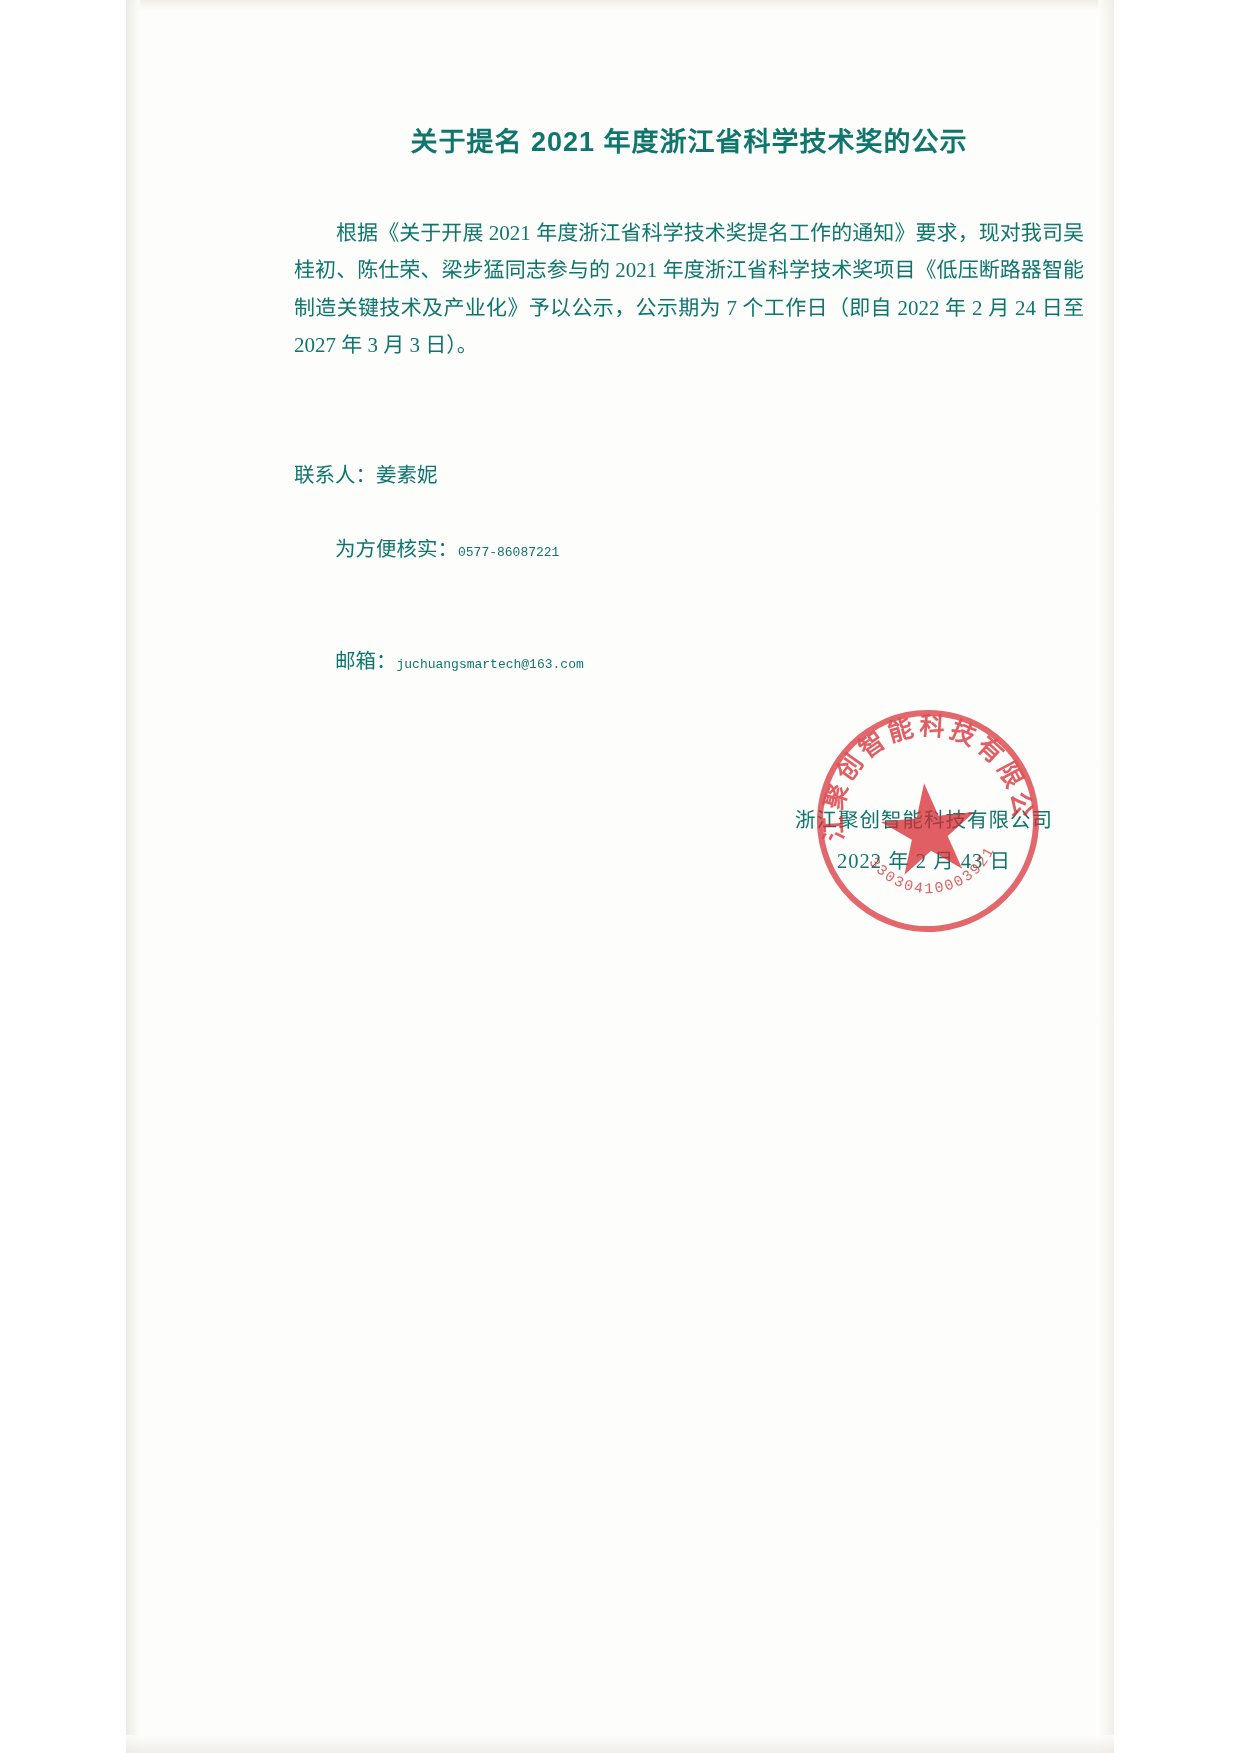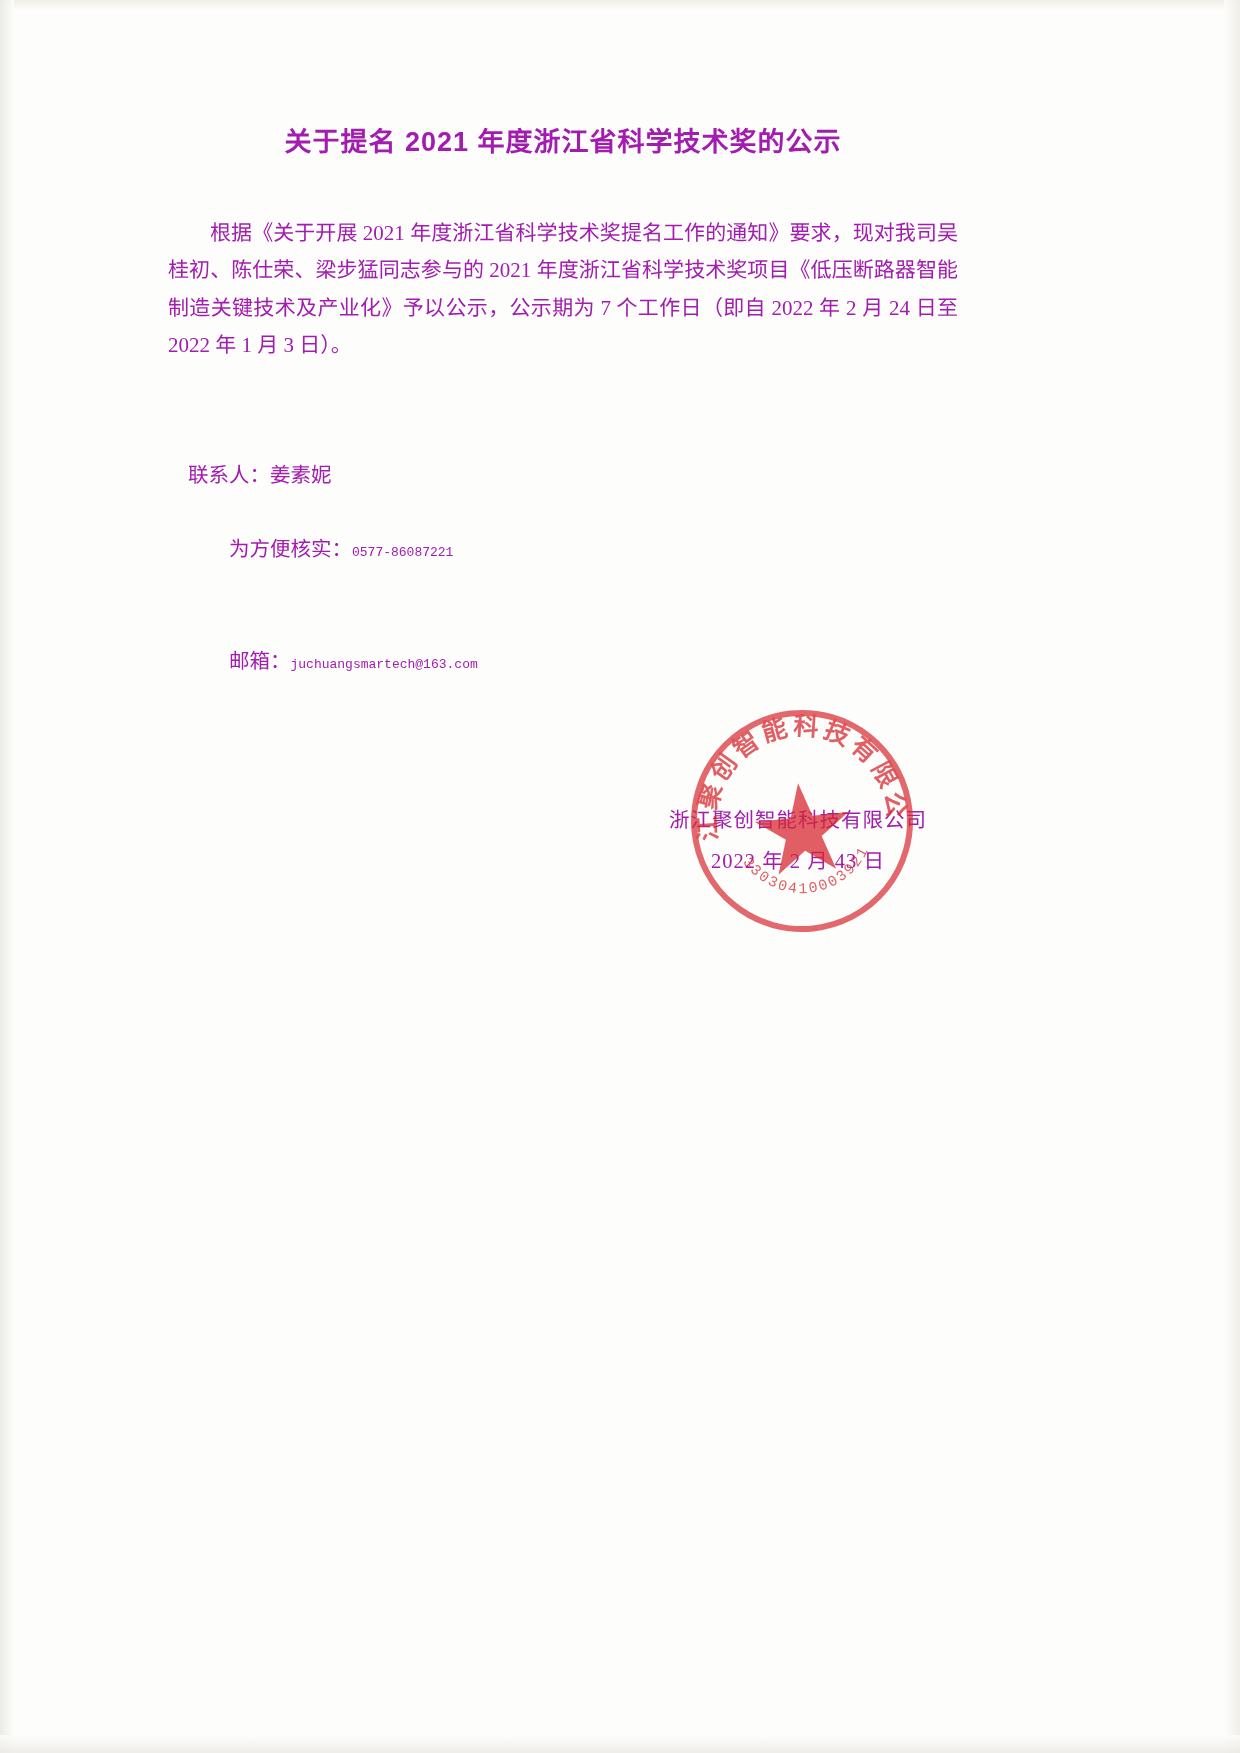--- a/index.html
+++ b/index.html
@@ -2,27 +2,27 @@
 <html lang="zh-CN"><head>
 <meta charset="utf-8">
 <style>
   html, body {
     margin: 0;
     padding: 0;
     background: #ffffff;
   }
   .page {
     position: relative;
-    width: 1240px;
+    width: 988px;
     height: 1753px;
     margin: 0 auto;
     background: #fdfdfb;
     overflow: hidden;
     font-family: "Liberation Serif", "DejaVu Serif", serif;
-    color: #a21caf;
+    color: #0f766e;
   }
   
   .scan-edge-left {
     position: absolute;
     left: 0; top: 0;
     width: 14px; height: 100%;
     background: linear-gradient(to right, #e9e9e4 0%, #fdfdfb 100%);
     opacity: .9;
   }
   .scan-edge-top {
@@ -78,21 +78,20 @@
     text-indent: 2em;
   }
 
   .contact-block {
     margin-top: 92px;
     font-size: 20.5px;
     line-height: 1.82;
   }
   .contact-line {
     white-space: pre;
-    margin-left: 20px;
   }
   .mono {
     font-family: "Liberation Mono", "DejaVu Sans Mono", monospace;
     font-size: 13px;
   }
 
   .signature {
     position: absolute;
     left: 480px;
     top: 680px;
@@ -124,21 +123,21 @@
   <div class="scan-edge-top"></div>
   <div class="scan-edge-left"></div>
   <div class="scan-edge-right"></div>
   <div class="scan-edge-bottom"></div>
 
   <div class="doc-body">
 
     <h1 class="doc-title">关于提名 2021 年度浙江省科学技术奖的公示</h1>
 
 
-    <p class="para">根据《关于开展 2021 年度浙江省科学技术奖提名工作的通知》要求，现对我司吴桂初、陈仕荣、梁步猛同志参与的 2021 年度浙江省科学技术奖项目《低压断路器智能制造关键技术及产业化》予以公示，公示期为 7 个工作日（即自 2022 年 2 月 24 日至 2022 年 1 月 3 日）。</p>
+    <p class="para">根据《关于开展 2021 年度浙江省科学技术奖提名工作的通知》要求，现对我司吴桂初、陈仕荣、梁步猛同志参与的 2021 年度浙江省科学技术奖项目《低压断路器智能制造关键技术及产业化》予以公示，公示期为 7 个工作日（即自 2022 年 2 月 24 日至 2027 年 3 月 3 日）。</p>
 
 
     <div class="contact-block">
       <div class="contact-line">联系人：姜素妮</div>
       <div class="contact-line">
         <span>为方便核实：</span><span class="mono">0577-86087221</span>
       </div>
       <div class="contact-line">
         <span>邮箱：</span><span class="mono">juchuangsmartech@163.com</span>
       </div>

